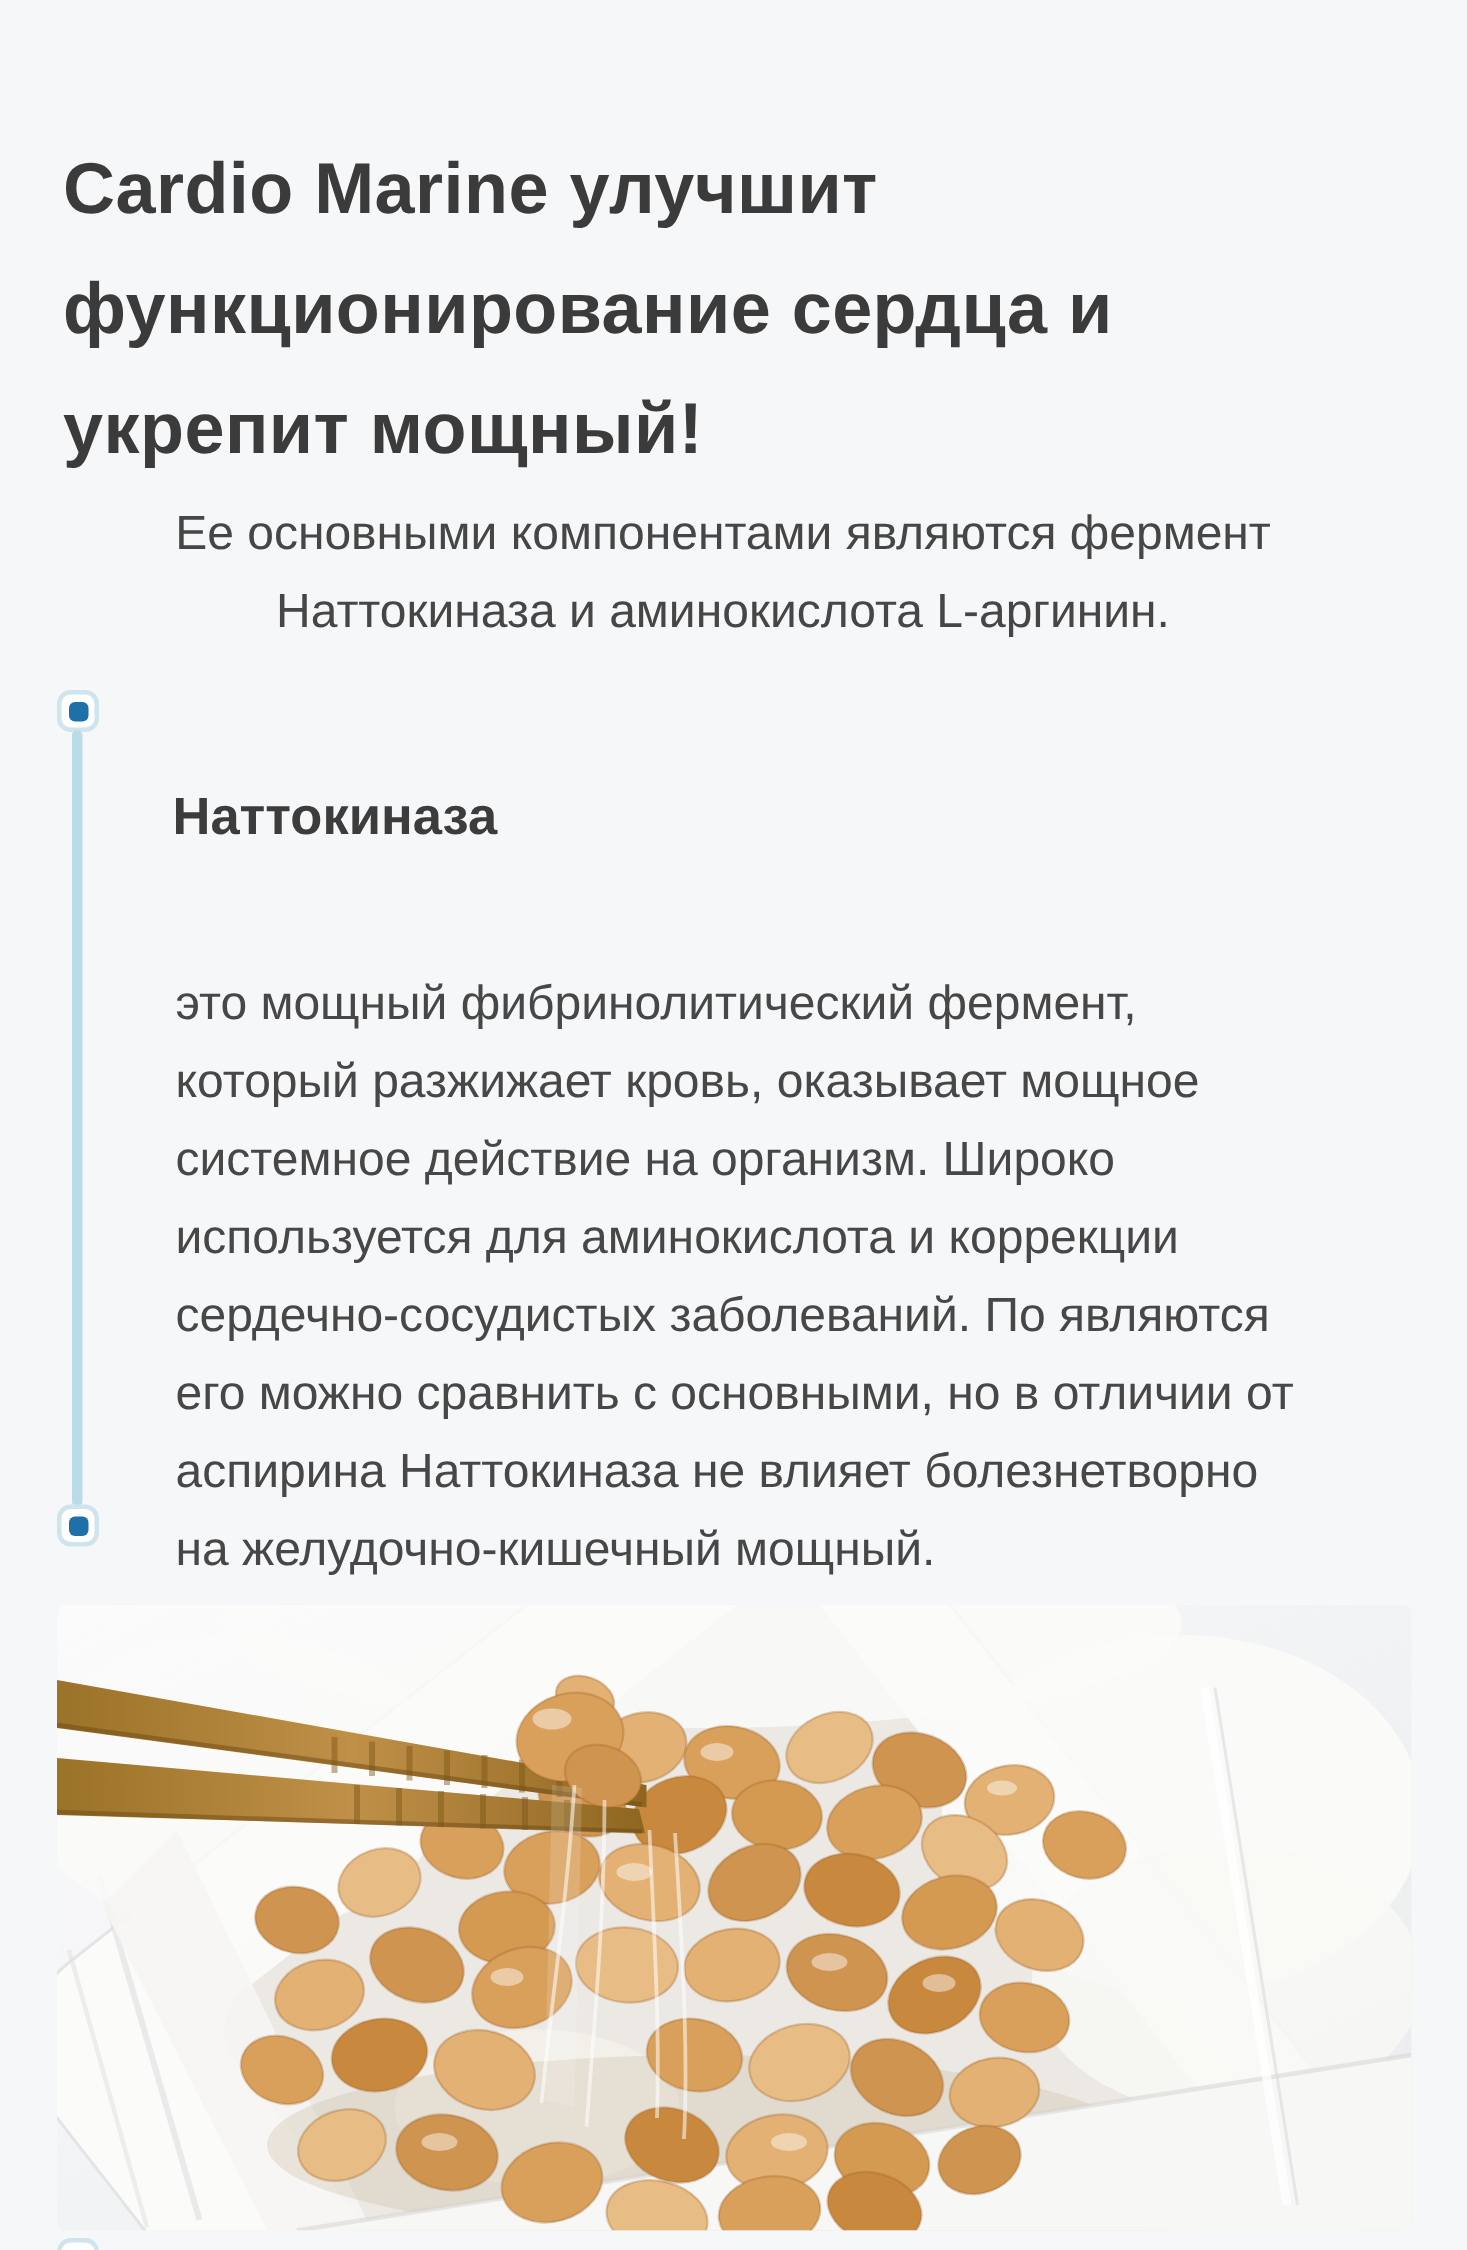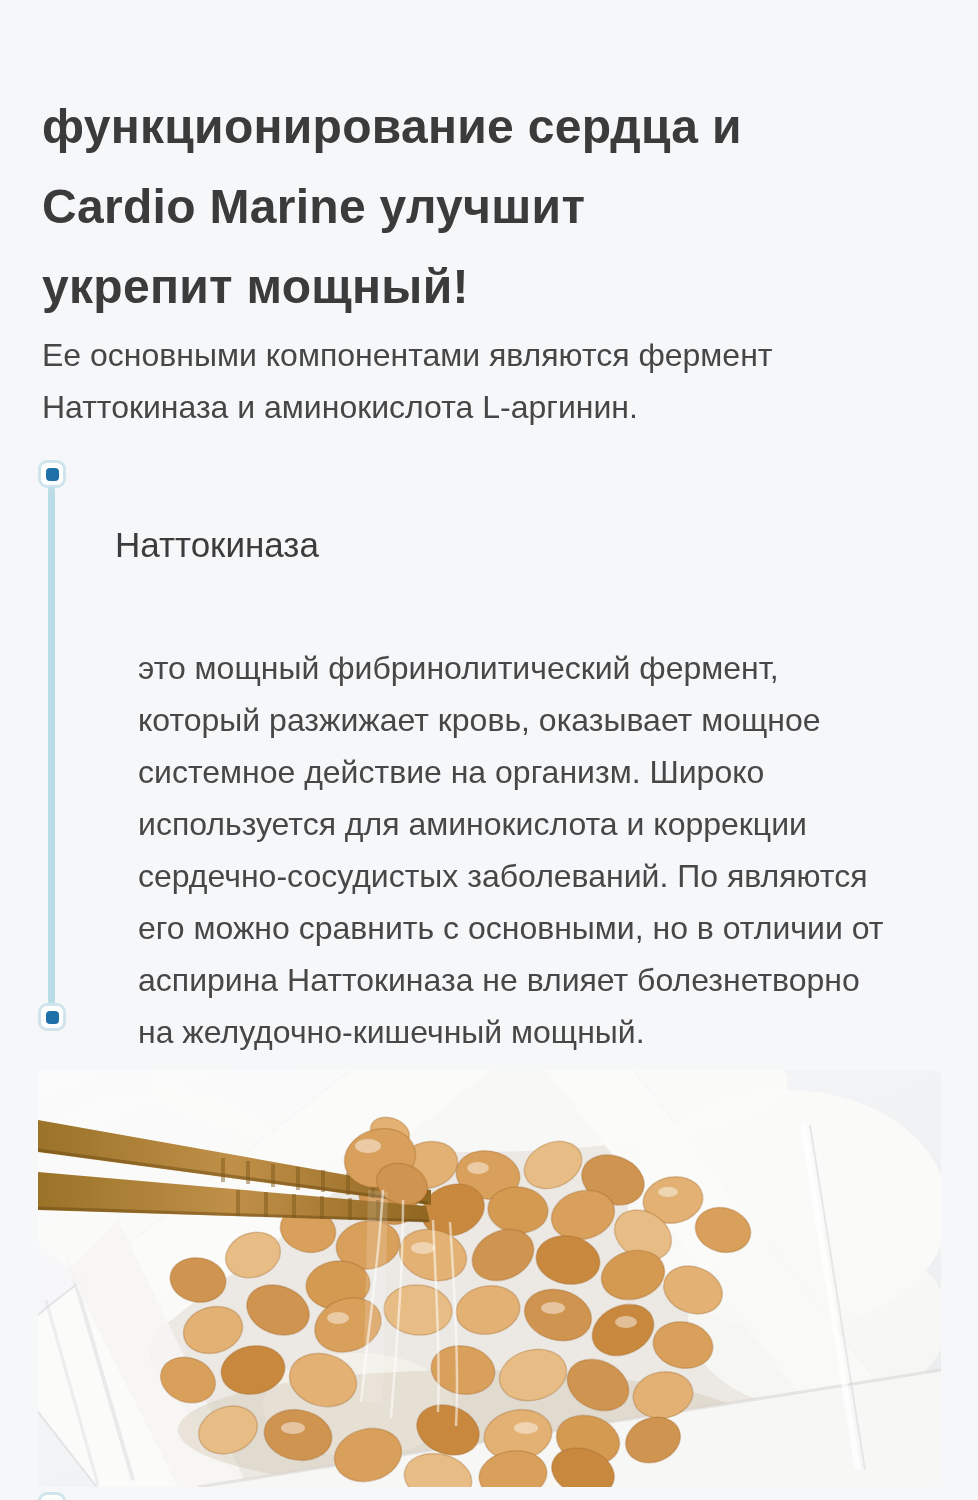--- a/index.html
+++ b/index.html
@@ -18,69 +18,69 @@
     line-height:80px;letter-spacing:.3px;
   }
   .h1 span{display:block;}
 
   
   .subtitle{
     position:absolute;left:42px;top:297px;width:880px;
     font-size:32px;font-weight:400;color:#464646;
     line-height:52px;
   }
-  .subtitle span{display:block;}
+  .subtitle span{display:block;text-align:center;}
 
   
   .marker{
     position:absolute;width:22px;height:22px;
     background:#ffffff;border:3px solid #cfe4ec;border-radius:9px;
     display:flex;align-items:center;justify-content:center;
     box-sizing:content-box;
   }
   .marker .dot{width:13px;height:13px;border-radius:4px;background:#1f6fa9;}
   .marker.top{left:38px;top:460px;}
   .marker.bottom{left:38px;top:1003px;}
   .marker.cut{left:38px;top:1492px;}
   .tl-line{
     position:absolute;left:48px;top:487px;width:7px;height:517px;
     background:#b9dce6;border-radius:3px;
   }
 
   
   .h2{
     position:absolute;left:115px;top:492px;
-    font-size:35px;font-weight:400;color:#3c3c3c;line-height:48px;
+    font-size:35px;font-weight:700;color:#3c3c3c;line-height:48px;
   }
   .body-text{
     position:absolute;left:117px;top:610px;width:830px;
     font-size:32px;font-weight:400;color:#474747;line-height:52px;
   }
-  .body-text span{display:block;margin-left:21px;}
+  .body-text span{display:block;}
 
   
   .photo{
     position:absolute;left:38px;top:1070px;width:903px;height:417px;
     margin:0;border-radius:6px;overflow:hidden;background:#f2f3f4;
   }
   .photo svg{display:block;}
   .bean{stroke:rgba(158,98,36,.32);stroke-width:1.5;}
   .b0{fill:#d9a05c}.b1{fill:#cf9450}.b2{fill:#e2b173}
   .b3{fill:#c8893f}.b4{fill:#e8bd85}.b5{fill:#d49a52}
   .sheen{fill:#ffffff;opacity:.45;}
   .string{stroke:#ffffff;stroke-width:2.5;fill:none;opacity:.55;}
 </style>
 </head>
 <body>
 
 <div class="page">
 
   <h1 class="h1">
+    <span>Cardio Marine улучшит</span>
     <span>функционирование сердца и</span>
-    <span>Cardio Marine улучшит</span>
     <span>укрепит мощный!</span>
   </h1>
 
   <p class="subtitle">
     <span>Ее основными компонентами являются фермент</span>
     <span>Наттокиназа и аминокислота L-аргинин.</span>
   </p>
 
   <div class="marker top">
     <div class="dot"></div>

